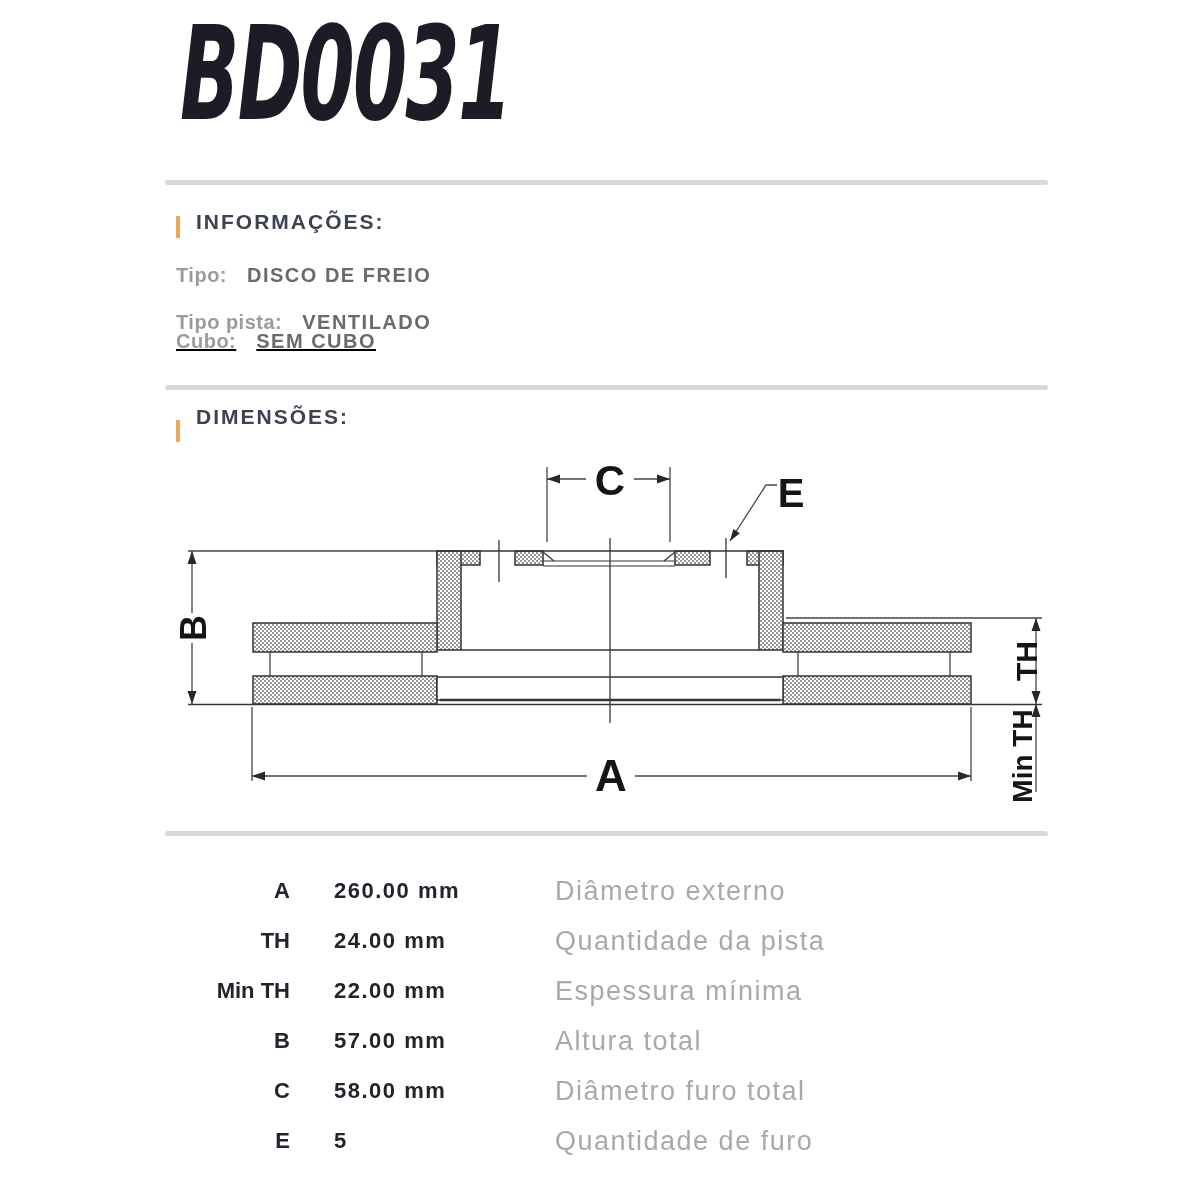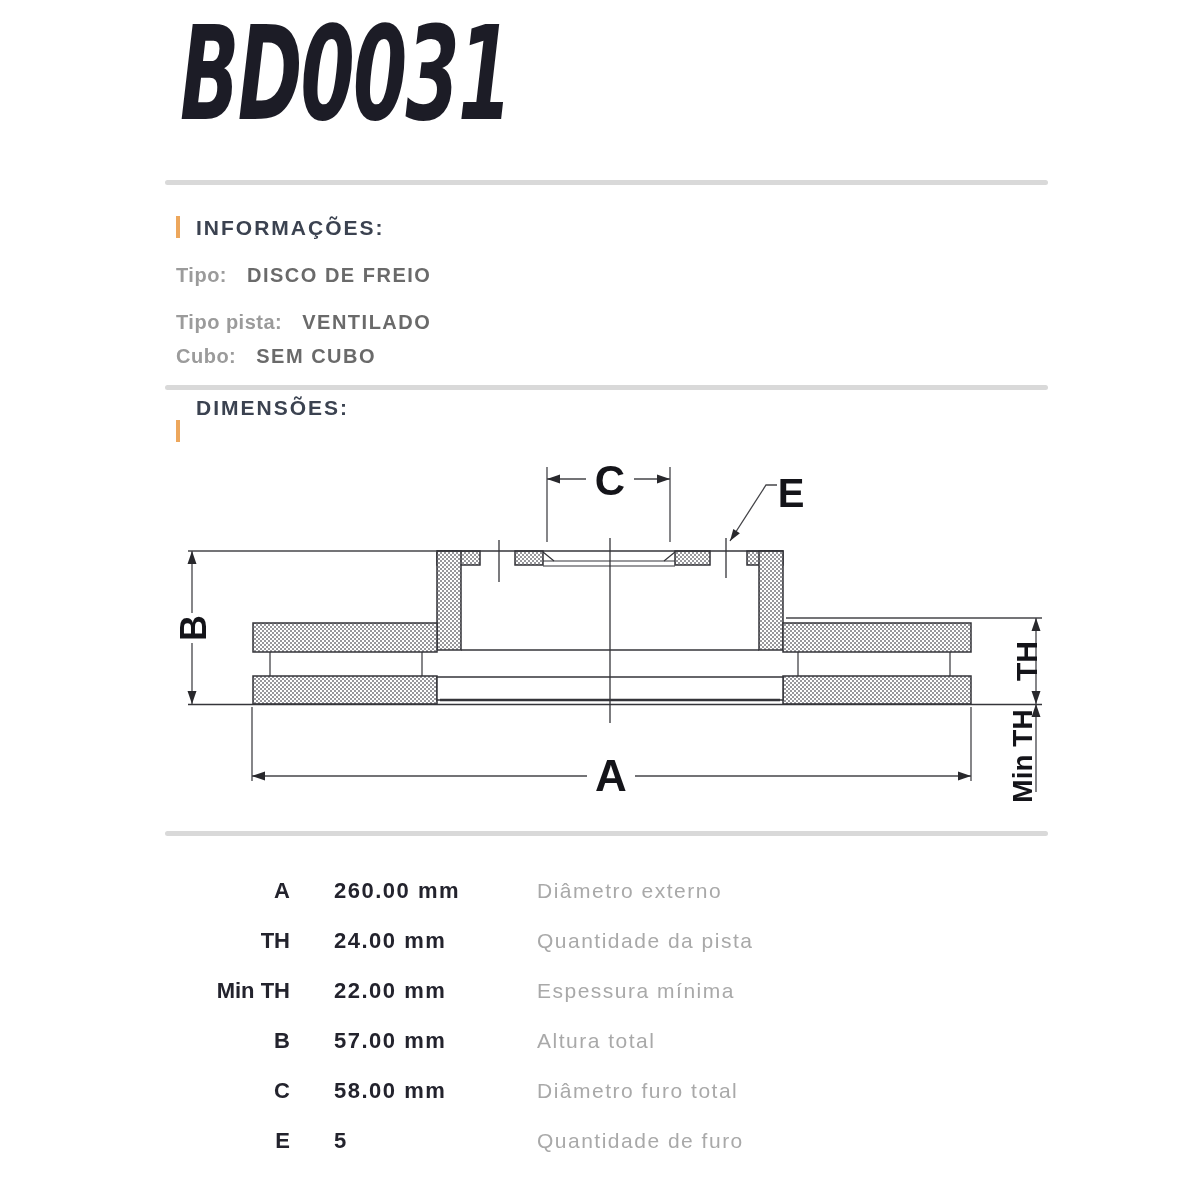--- a/index.html
+++ b/index.html
@@ -18,39 +18,39 @@
   }
   
   .sep{left:165px;width:883px;height:5px;background:#d9d9d9;border-radius:3px;}
   .sep1{top:180px;} .sep2{top:385px;} .sep3{top:831px;}
   
   .sec-bar{width:4px;height:22px;background:#eda75c;left:176px;}
   .sec-bar1{top:216px;} .sec-bar2{top:420px;}
   .sec-title{
     left:196px;font-size:21px;font-weight:bold;color:#3b4250;letter-spacing:2px;
   }
-  .sec-title1{top:216px;} .sec-title2{top:396px;}
+  .sec-title1{top:210px;} .sec-title2{top:405px;}
   
   .info{left:176px;font-size:20px;white-space:nowrap;text-align:right;}
   .info .lbl{color:#9b9b9b;font-weight:600;letter-spacing:0.5px;}
   .info .val{color:#6a6a6a;font-weight:bold;margin-left:20px;letter-spacing:1.5px;}
-  .info1{top:264px;} .info2{top:311px;} .info3{top:345px;}
+  .info1{top:264px;} .info2{top:311px;} .info3{top:330px;text-decoration:underline;}
   
   .dim-table{left:165px;top:866px;width:883px;}
   .dim-row{display:flex;height:50px;align-items:center;}
   .dim-key{
     width:125px;text-align:right;font-size:22px;font-weight:bold;color:#23232d;
     flex:0 0 auto;
   }
   .dim-val{
     width:185px;margin-left:44px;font-size:22px;font-weight:bold;color:#23232d;
     letter-spacing:1.5px;flex:0 0 auto;
   }
   .dim-desc{
-    margin-left:18px;font-size:21px;color:#a9a9a9;letter-spacing:1.5px;flex:0 0 auto;
+    margin-left:36px;font-size:27px;color:#a9a9a9;letter-spacing:1.5px;flex:0 0 auto;
   }
   
   .drawing{left:0;top:0;width:1200px;height:1200px;}
   .drawing text{font-family:"Liberation Sans",sans-serif;font-weight:bold;fill:#141419;}
 </style>
 </head>
 <body>
 
 <div class="abs title">BD0031</div>
 

